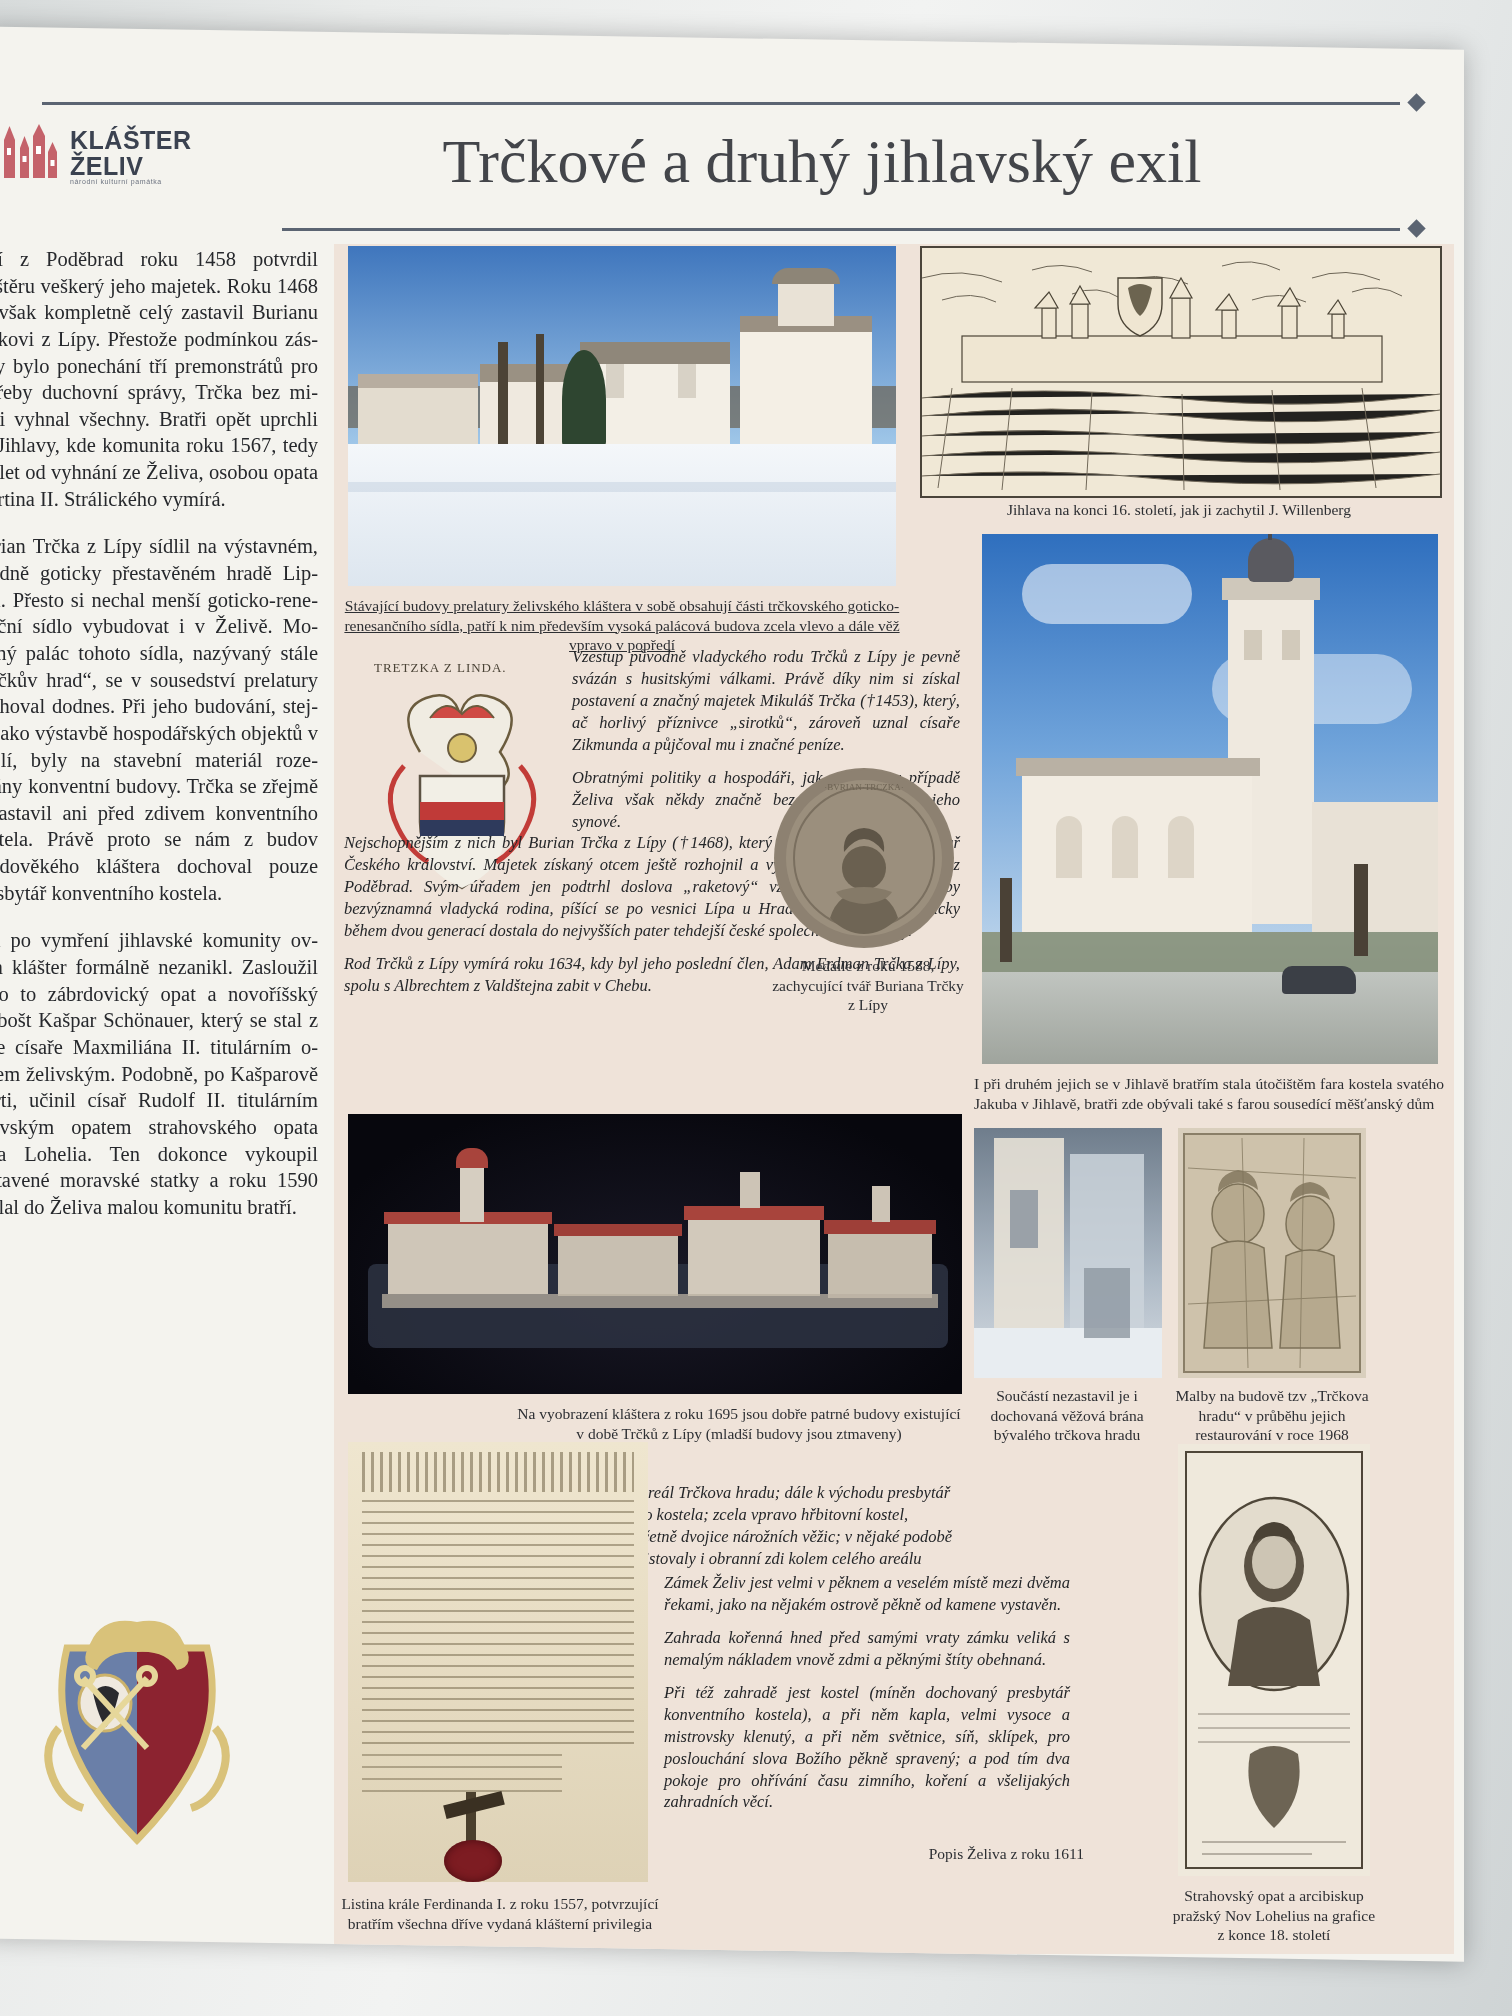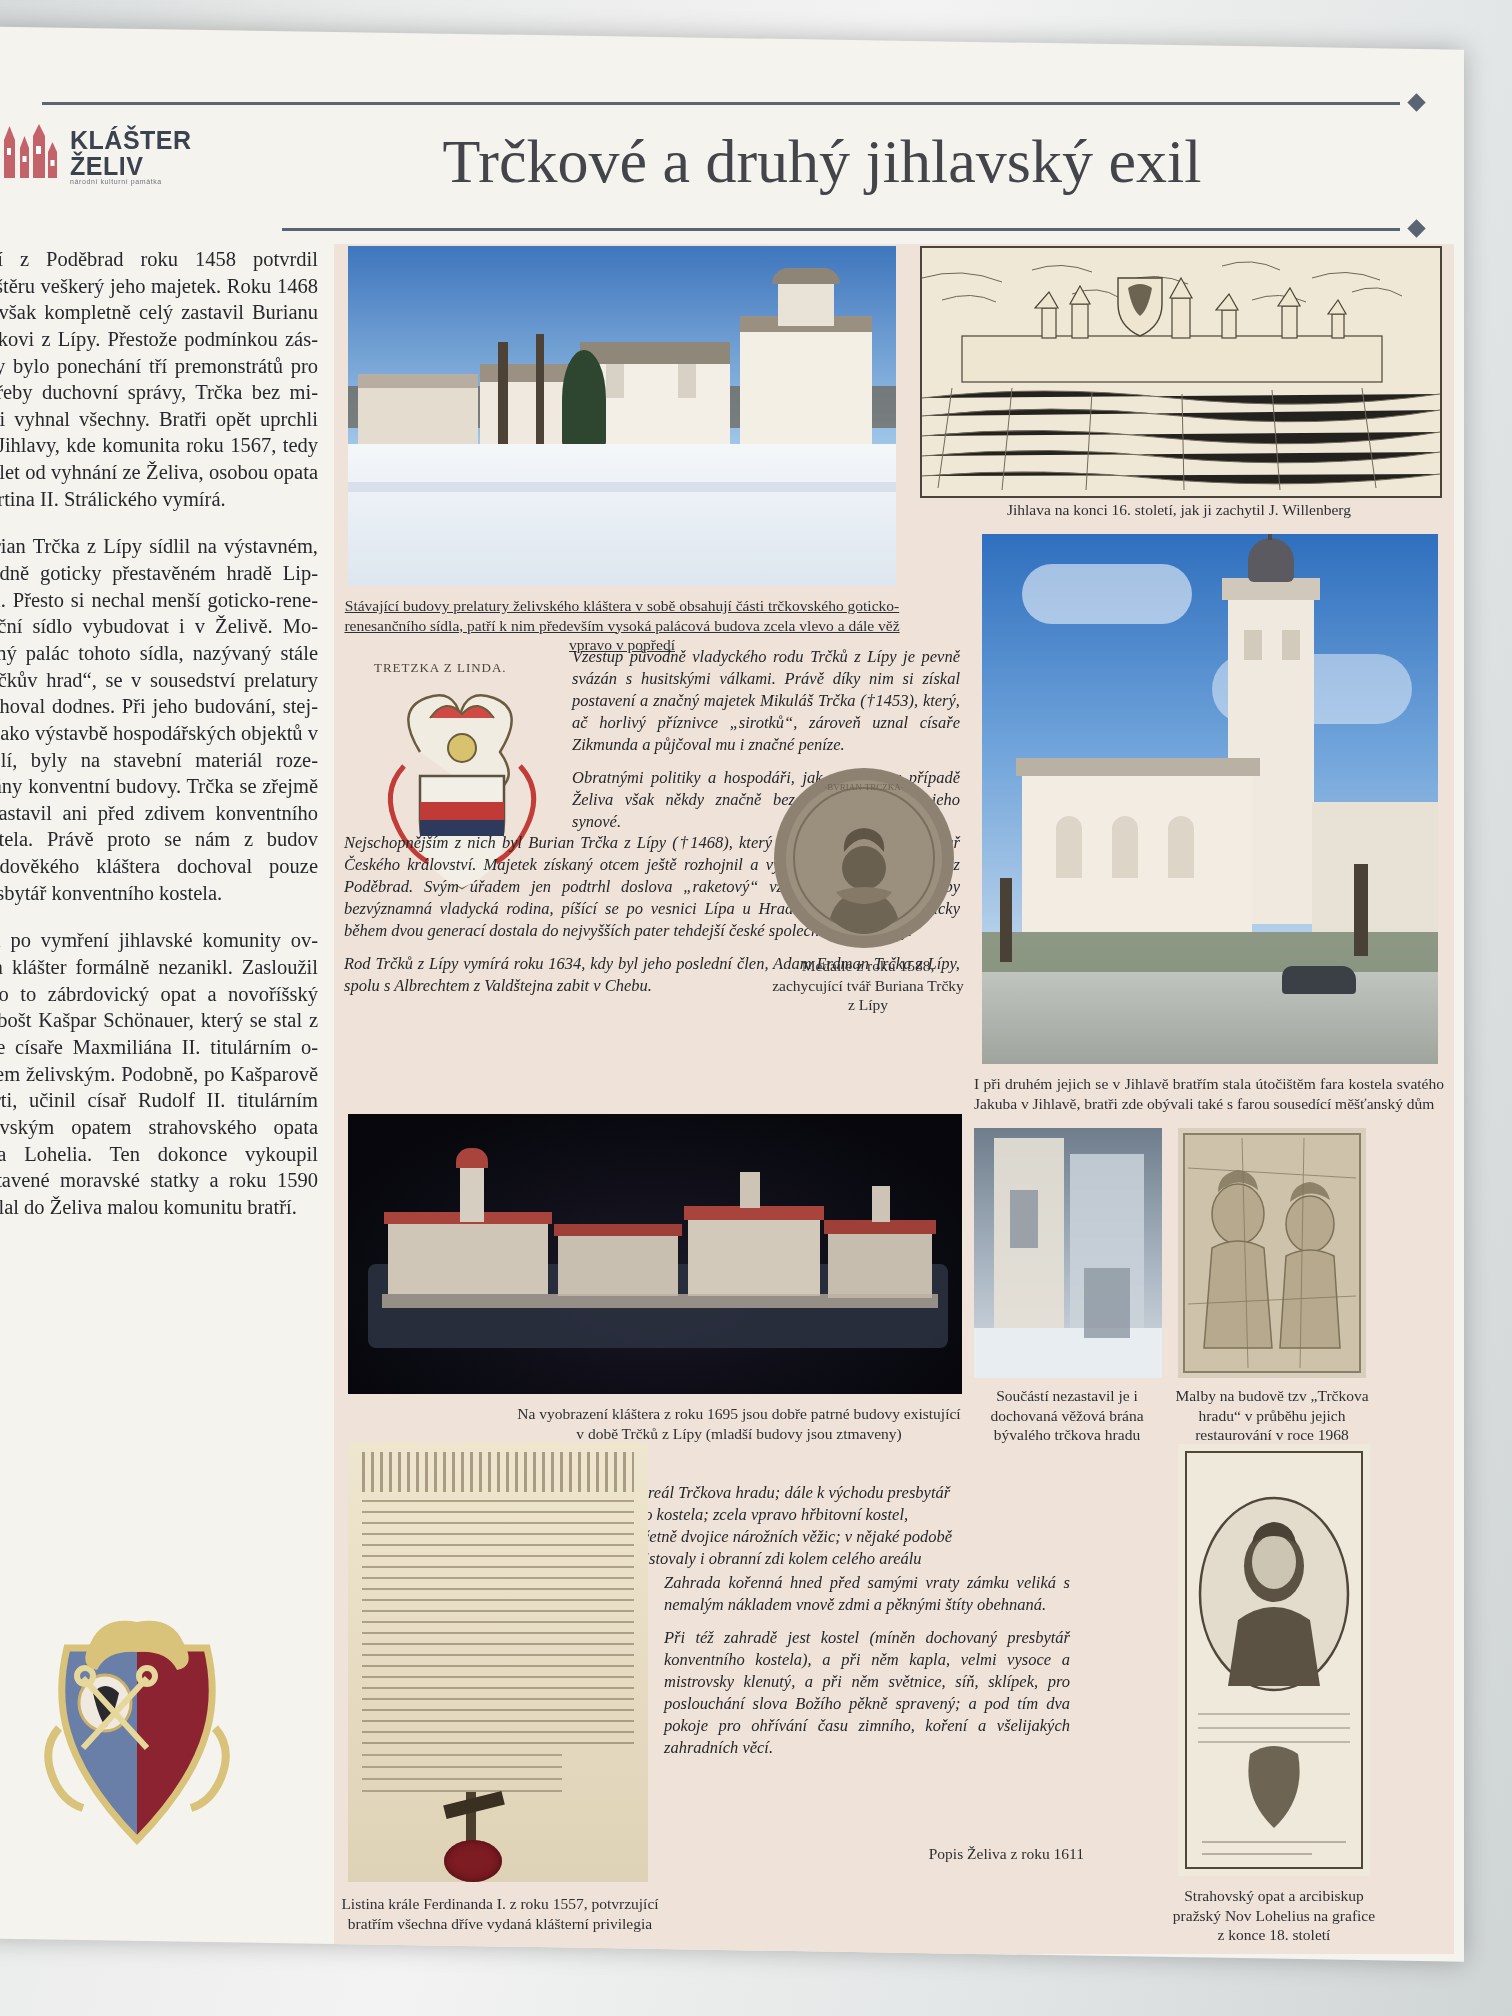--- a/index.html
+++ b/index.html
@@ -413,20 +413,21 @@
           <div style="position:absolute;left:14px;top:10px;width:272px;height:40px;background:repeating-linear-gradient(90deg,#6f6246 0 3px,transparent 3px 9px);opacity:.55"></div>
           <div style="position:absolute;left:14px;top:58px;width:272px;height:250px;background:repeating-linear-gradient(#6f6246 0 1.6px,transparent 1.6px 11px);opacity:.5"></div>
           <div style="position:absolute;left:14px;top:312px;width:200px;height:40px;background:repeating-linear-gradient(#6f6246 0 1.6px,transparent 1.6px 12px);opacity:.45"></div>
           <div style="position:absolute;left:118px;top:350px;width:10px;height:56px;background:#4a3f2d"></div>
           <div style="position:absolute;left:96px;top:398px;width:58px;height:42px;border-radius:50%;background:#7d1c22;box-shadow:inset 0 0 10px #4a0d12"></div>
           <div style="position:absolute;left:96px;top:356px;width:60px;height:14px;background:#3a3022;transform:rotate(-14deg)"></div>
         </div>
         <div class="cap" style="left:6px; top:1650px; width:320px;">Listina krále Ferdinanda I. z roku 1557, potvrzující bratřím všechna dříve vydaná klášterní privilegia</div>
 
         <div class="body-it" style="left:330px; top:1328px; width:406px;">
+          <p>Zámek Želiv jest velmi v pěknem a veselém místě mezi dvěma řekami, jako na nějakém ostrově pěkně od kamene vystavěn.</p>
           <p>Zahrada kořenná hned před samými vraty zámku veliká s nemalým nákladem vnově zdmi a pěknými štíty obehnaná.</p>
           <p>Při též zahradě jest kostel (míněn dochovaný presbytář konventního kostela), a při něm kapla, velmi vysoce a mistrovsky klenutý, a při něm světnice, síň, sklípek, pro poslouchání slova Božího pěkně spravený; a pod tím dva pokoje pro ohřívání času zimního, koření a všelijakých zahradních věcí.</p>
         </div>
         <div class="cap" style="left:520px; top:1600px; width:230px; text-align:right;">Popis Želiva z roku 1611</div>
 
         <div class="ph" style="left:844px; top:1200px; width:192px; height:432px;">
           <svg width="192" height="432" viewBox="0 0 192 432">
             <rect width="192" height="432" fill="#efe9dc"></rect>
             <rect x="8" y="8" width="176" height="416" fill="none" stroke="#4f4739" stroke-width="2"></rect>
             <ellipse cx="96" cy="150" rx="74" ry="96" fill="#e3dccd" stroke="#4f4739" stroke-width="2.5"></ellipse>

